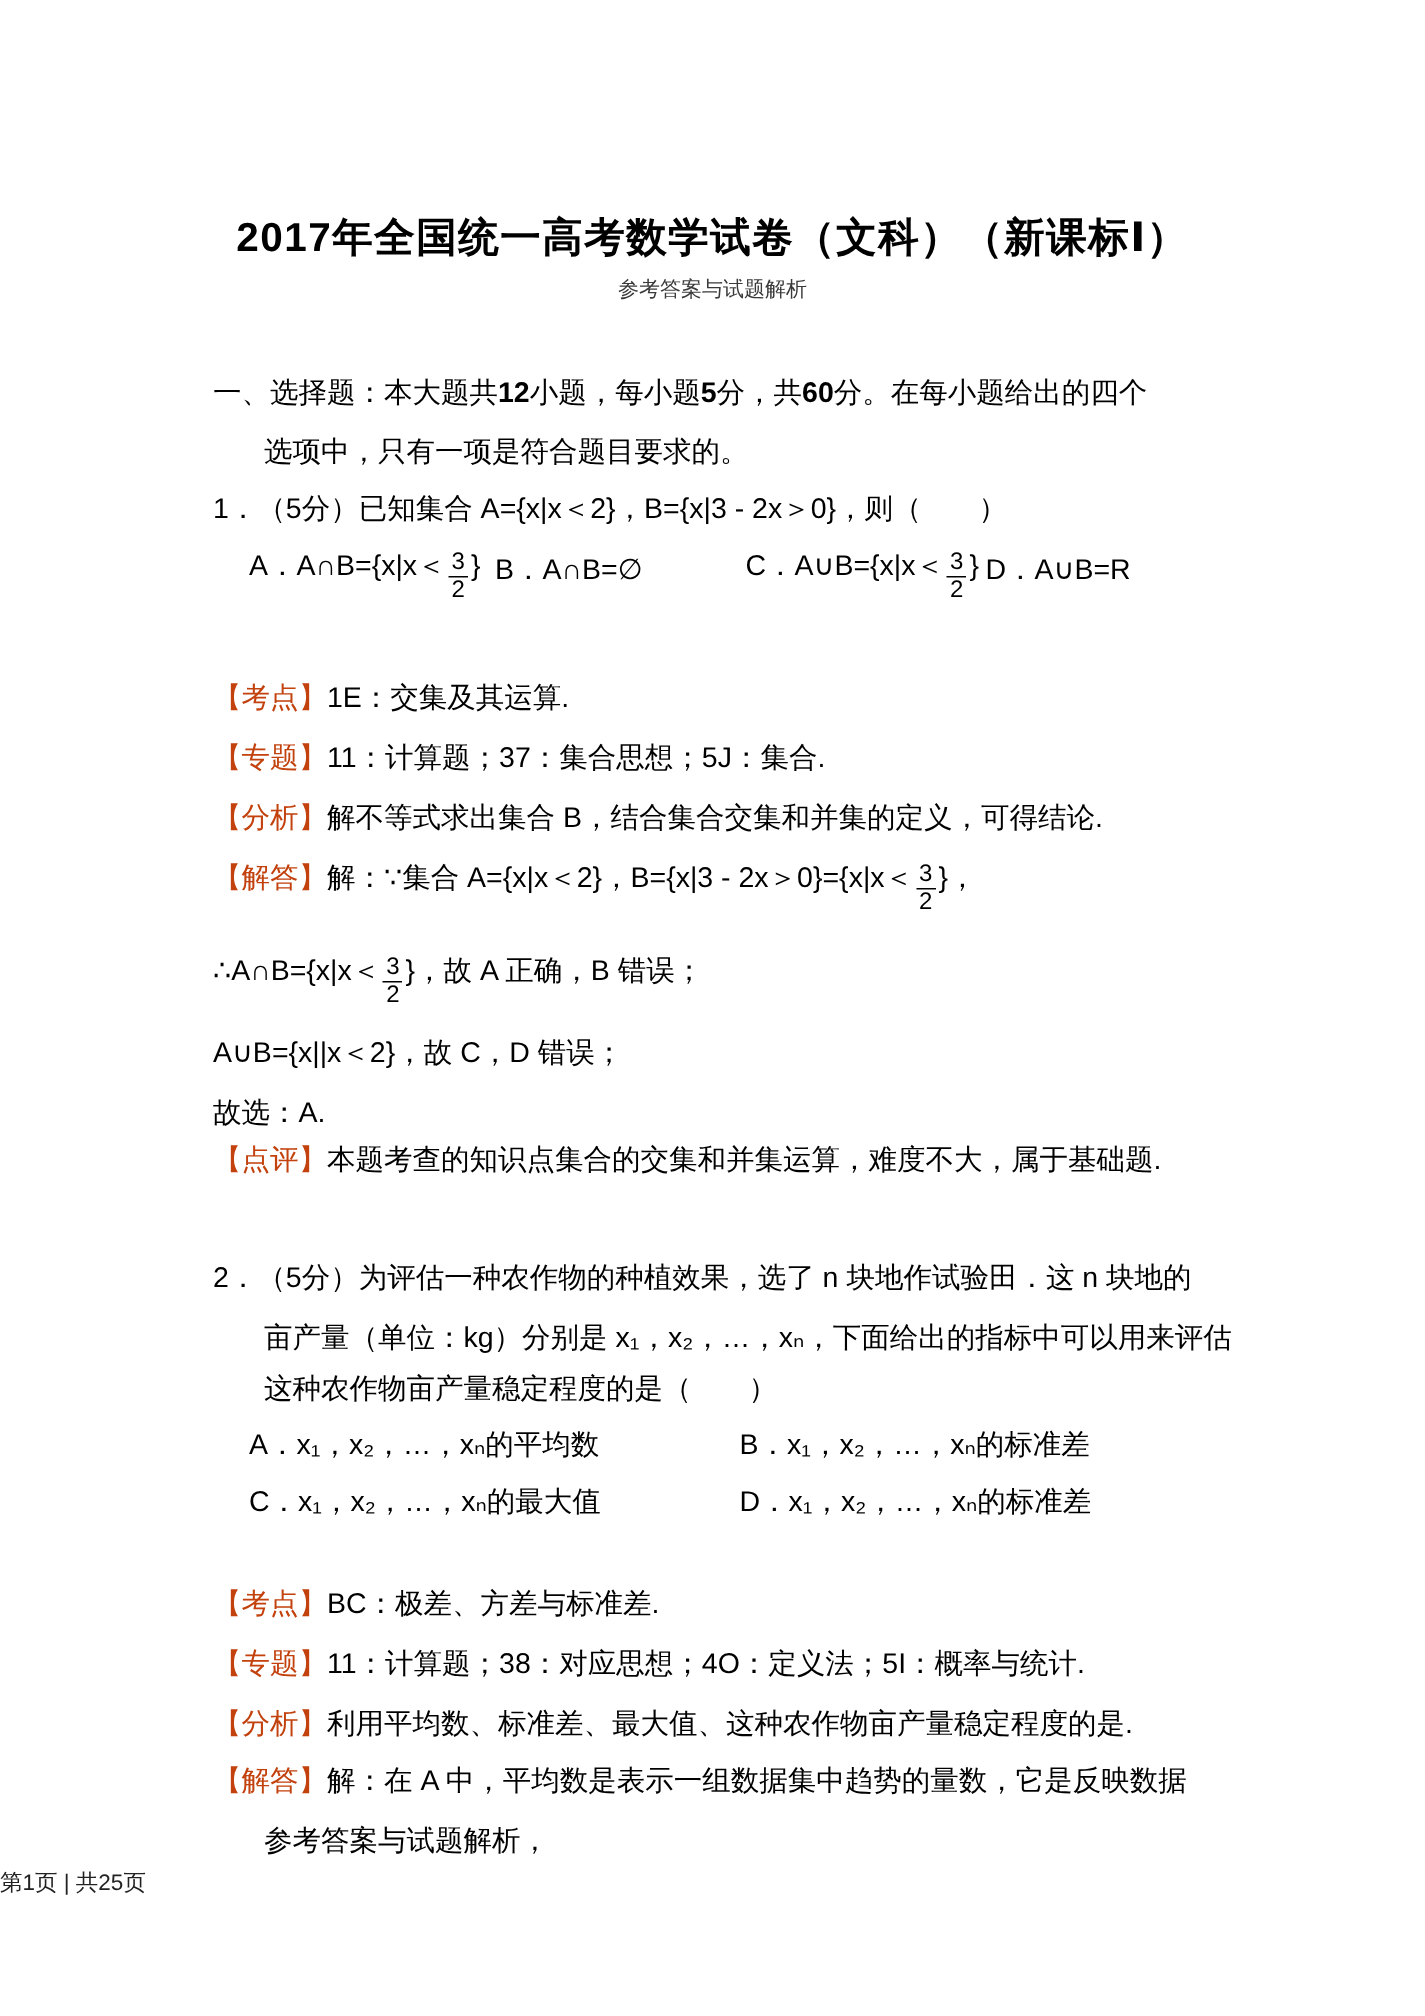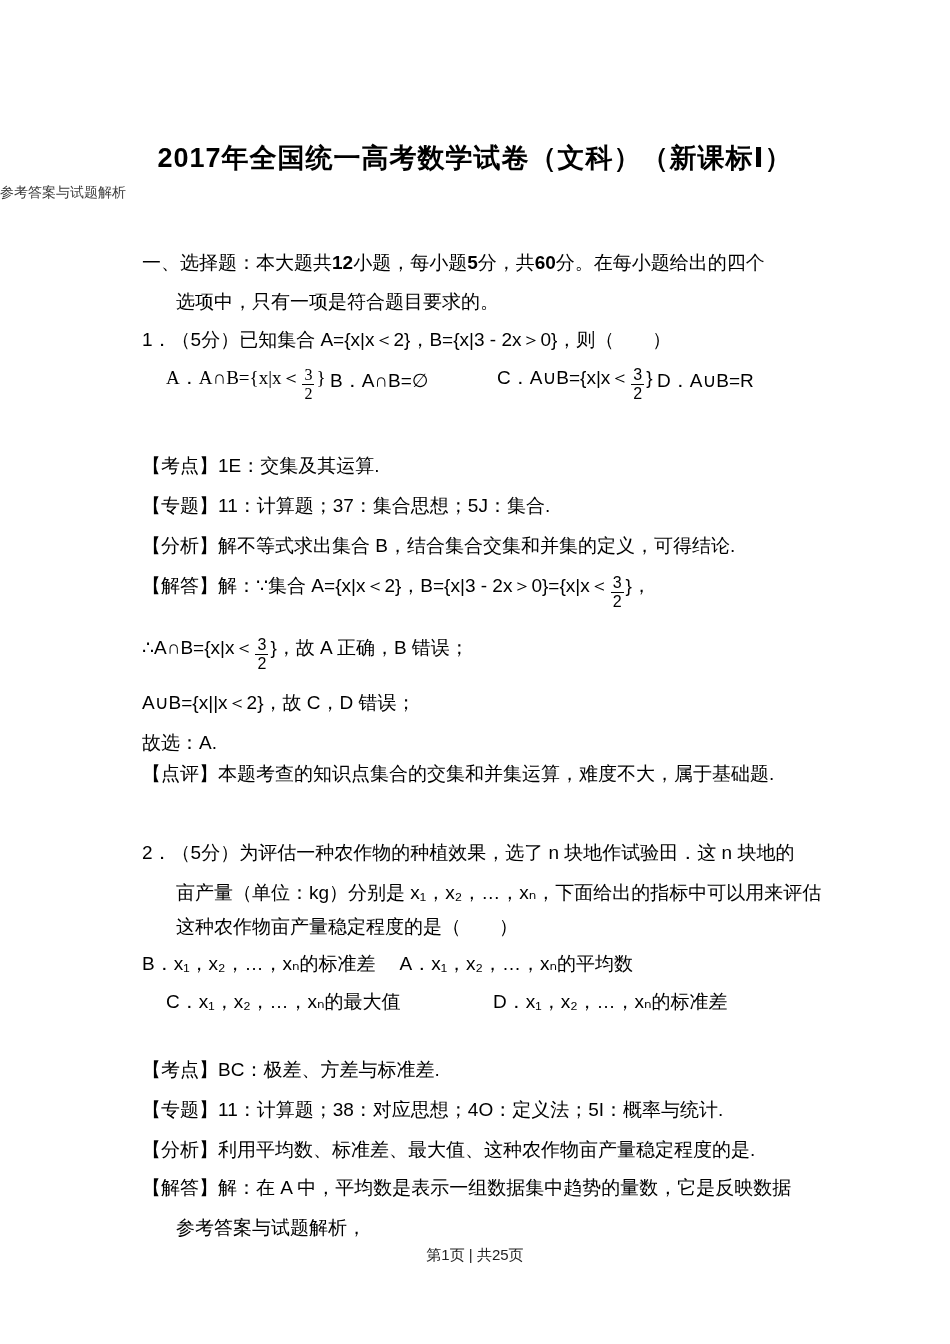--- a/index.html
+++ b/index.html
@@ -14,49 +14,50 @@
   .title{
     position:absolute;top:116px;left:0;width:100%;
     text-align:center;
     font-size:27px;font-weight:bold;
     letter-spacing:1px;
     white-space:nowrap;
     margin-top:24px;
   }
   .subtitle{
     position:absolute;top:184px;left:0;width:100%;
+    text-align:center;
     font-size:14px;color:#3a3a3a;
     white-space:nowrap;
   }
   .ln{
     position:absolute;left:142px;width:720px;
     font-size:19px;line-height:40px;
     white-space:nowrap;
   }
   .ln.hang{left:176px;}
-  .blab{color:#000000;}
+  .blab{color:#c2410c;}
   b{font-weight:bold;}
   
   .frac{
     display:inline-block;vertical-align:-0.95em;
     text-align:center;font-size:16px;line-height:1.12;
     margin:0 2px;
   }
   .frac .fnum{display:block;border-bottom:1.4px solid #000;padding:0 2px;}
   .frac .fden{display:block;padding:0 2px;}
   
   .optrow{display:flex;align-items:center;}
   .optrow .o{flex:0 0 auto;}
-  .q1a{margin-left:24px;width:164px;font-family:Liberation Serif, serif;}
+  .q1a{margin-left:24px;width:164px;}
   .q1b{width:167px;}
   .q1c{width:160px;}
   .q2left{margin-left:24px;width:327px;}
   .footer{
     position:absolute;top:1246px;left:0;width:100%;
-    text-align:center;font-size:15px;color:#222;
+    font-size:15px;color:#222;
     white-space:nowrap;
   }
 </style>
 </head>
 <body>
 
 <div class="page">
 
   <div class="title">2017年全国统一高考数学试卷（文科）（新课标Ⅰ）</div>
   <div class="subtitle">参考答案与试题解析</div>
@@ -83,22 +84,22 @@
 
   <div class="ln" style="top:683px">A∪B={x||x＜2}，故 C，D 错误；</div>
   <div class="ln" style="top:723px">故选：A.</div>
   <div class="ln" style="top:754px"><span class="blab">【点评】</span><span>本题考查的知识点集合的交集和并集运算，难度不大，属于基础题.</span></div>
 
   <div class="ln" style="top:833px">2．（5分）为评估一种农作物的种植效果，选了 n 块地作试验田．这 n 块地的</div>
   <div class="ln hang" style="top:873px">亩产量（单位：kg）分别是 x₁，x₂，…，xₙ，下面给出的指标中可以用来评估</div>
   <div class="ln hang" style="top:907px">这种农作物亩产量稳定程度的是（　　）</div>
 
   <div class="ln optrow" style="top:944px">
+    <span class="o q2left">A．x₁，x₂，…，xₙ的平均数</span>
     <span class="o">B．x₁，x₂，…，xₙ的标准差</span>
-    <span class="o q2left">A．x₁，x₂，…，xₙ的平均数</span>
   </div>
   <div class="ln optrow" style="top:982px">
     <span class="o q2left">C．x₁，x₂，…，xₙ的最大值</span>
     <span class="o">D．x₁，x₂，…，xₙ的标准差</span>
   </div>
 
   <div class="ln" style="top:1050px"><span class="blab">【考点】</span><span>BC：极差、方差与标准差.</span></div>
   <div class="ln" style="top:1090px"><span class="blab">【专题】</span><span>11：计算题；38：对应思想；4O：定义法；5I：概率与统计.</span></div>
   <div class="ln" style="top:1130px"><span class="blab">【分析】</span><span>利用平均数、标准差、最大值、这种农作物亩产量稳定程度的是.</span></div>
   <div class="ln" style="top:1168px"><span class="blab">【解答】</span><span>解：在 A 中，平均数是表示一组数据集中趋势的量数，它是反映数据</span></div>

